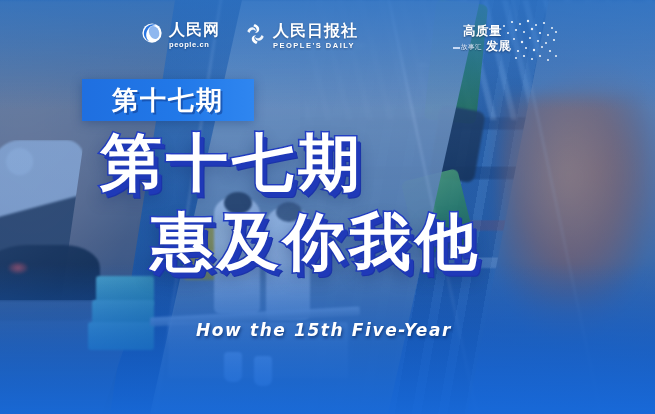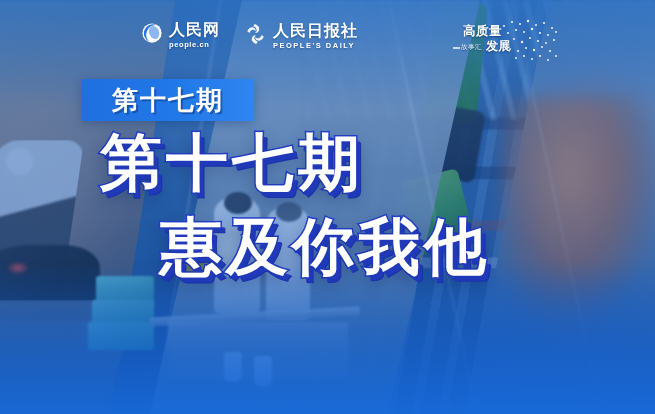--- a/index.html
+++ b/index.html
@@ -221,21 +221,21 @@
     letter-spacing:4px;
     white-space:nowrap;
     -webkit-text-stroke:3px #2440c8;
     paint-order:stroke fill;
     text-shadow:
       4px 5px 0 #1f39b8,
       5px 6px 0 #1b33a8,
       0 8px 16px rgba(8,30,90,.45);
   }
   .title-line.l1{position:absolute;left:100px;top:0;}
-  .title-line.l2{position:absolute;left:160px;top:84px;}
+  .title-line.l2{position:absolute;left:151px;top:84px;font-family:Liberation Mono, monospace;}
 
   
   .subtitle{
     position:absolute;left:196px;top:318px;width:420px;
     font-family:"DejaVu Sans","Liberation Sans",sans-serif;
     color:#ffffff;
     font-size:17px;
     font-weight:700;
     font-style:italic;
     letter-spacing:1.6px;
@@ -376,15 +376,16 @@
   <div class="episode-bar">
     <span class="episode-text">第十七期</span>
   </div>
 
   <div class="title-block">
     <div class="title-line l1">第十七期</div>
     <div class="title-line l2">惠及你我他</div>
   </div>
 
   <div class="subtitle">
+    <span class="sl sl1">How the 15th Five-Year</span>
   </div>
 
 </div>
 
 </body></html>

